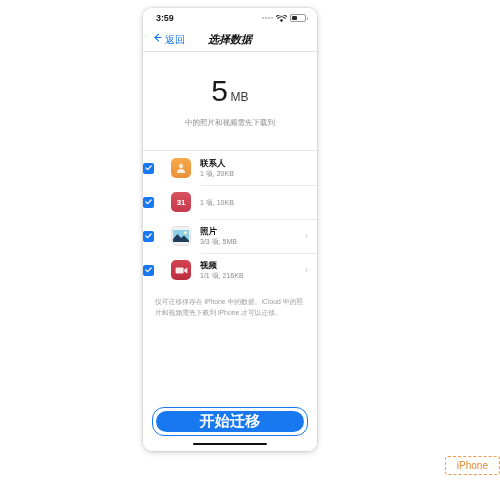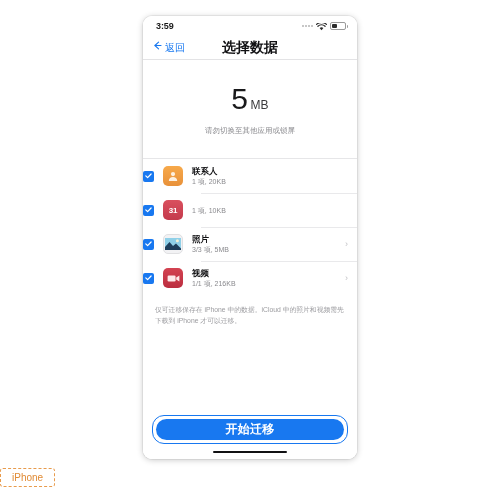--- a/index.html
+++ b/index.html
@@ -11,22 +11,22 @@
   }
   .stage {
     position: relative;
     width: 500px; height: 500px;
     background: #ffffff;
   }
 
   
   .phone {
     position: absolute;
-    left: 143px; top: 16px;
-    width: 214px; height: 443px;
+    left: 143px; top: 8px;
+    width: 174px; height: 443px;
     background: #ffffff;
     border-radius: 9px;
     box-shadow: 0 1px 6px rgba(0,0,0,0.22), 0 0 0 1px rgba(0,0,0,0.05);
     overflow: hidden;
     display: flex;
     flex-direction: column;
   }
 
   
   .statusbar {
@@ -97,24 +97,25 @@
     color: #1878f0;
     font-size: 10px;
     cursor: pointer;
     z-index: 2;
   }
   .nav-back-label { color: #1878f0; font-size: 10px; }
   .nav-title {
     position: absolute;
     left: 0; right: 0;
     text-align: center;
-    font-size: 14px;
+    font-size: 11px;
     font-weight: bold;
     color: #111113;
     pointer-events: none;
+    font-style: italic;
   }
 
   
   .screen-body {
     flex: 1 1 auto;
     background: #ffffff;
     display: flex;
     flex-direction: column;
     overflow: hidden;
   }
@@ -179,21 +180,21 @@
     display: flex;
     align-items: center;
     justify-content: center;
     cursor: pointer;
   }
   .checkbox svg { display: block; }
 
   .app-icon {
     flex: 0 0 20px;
     width: 20px; height: 20px;
-    margin-left: 9px;
+    margin-left: 17px;
     border-radius: 5px;
     display: flex;
     align-items: center;
     justify-content: center;
     overflow: hidden;
     position: relative;
   }
   .icon-contacts {
     background: linear-gradient(180deg,#f7a94a 0%,#e8913a 100%);
   }
@@ -257,40 +258,41 @@
     padding: 3px;
   }
   .cta {
     display: block;
     width: 100%;
     height: 21px;
     border: 0;
     border-radius: 11px;
     background: #1878f0;
     color: #ffffff;
-    font-size: 12px;
+    font-size: 15px;
     font-weight: bold;
     font-family: inherit;
     cursor: pointer;
     letter-spacing: 0.3px;
   }
   .home-indicator {
     width: 74px; height: 2.5px;
     margin: 7px auto 2px;
     background: #111113;
     border-radius: 2px;
   }
 
   
   .caption {
     position: absolute;
     left: 0; right: 0;
-    top: 468px;
-    display: flex;
-    justify-content: flex-start;
+    top: 456px;
+    display: flex;
+    justify-content: flex-end;
+    padding-left: 32px;
   }
   .caption-chip {
     border: 1px dashed #e89b4c;
     color: #e08a33;
     font-size: 10px;
     padding: 3px 11px;
     border-radius: 3px;
     background: #ffffff;
   }
 </style>
@@ -337,21 +339,21 @@
     </div>
 
     <div class="screen-body">
 
       <div class="hero">
         <div class="hero-size">
           <span class="hero-num">5</span>
           <span class="hero-unit">MB</span>
         </div>
         <div class="hero-sub">
-          <div>请勿切换至其他应用或锁屏</div>
+          <div>中的照片和视频需先下载到</div>
         </div>
       </div>
 
       <div class="list">
 
         <div class="row">
           <span class="checkbox">
             <svg width="7" height="6" viewBox="0 0 7 6">
                 <path d="M0.8 2.9 L2.6 4.7 L6.1 1.0" stroke="#fff" stroke-width="1.2" fill="none" stroke-linecap="round" stroke-linejoin="round"></path>
               </svg>

